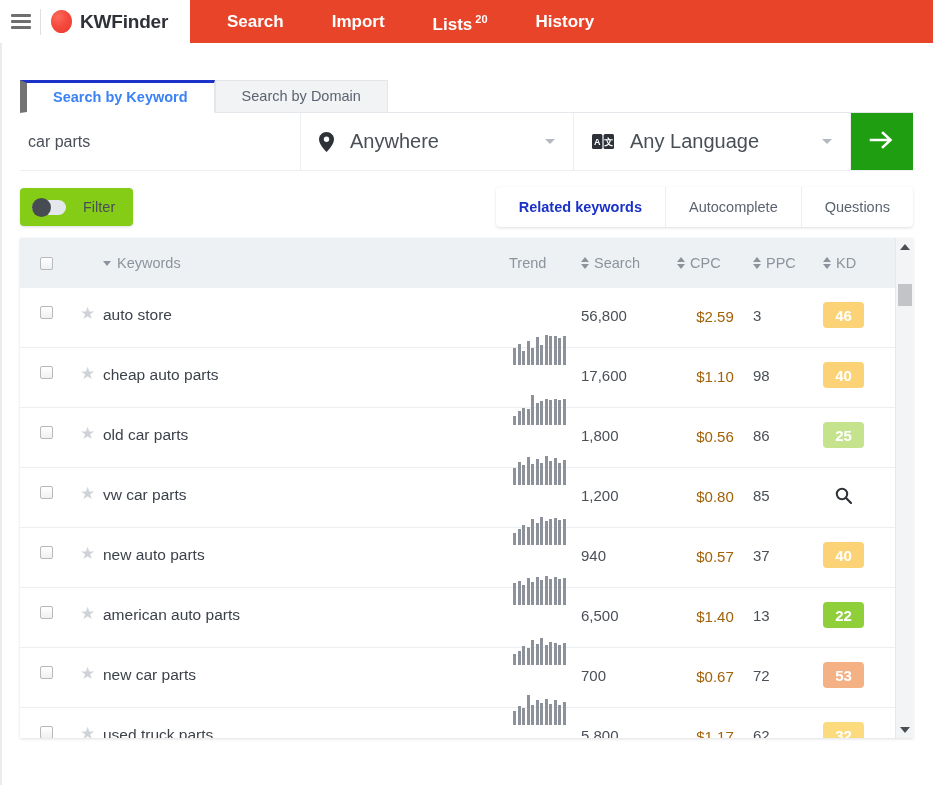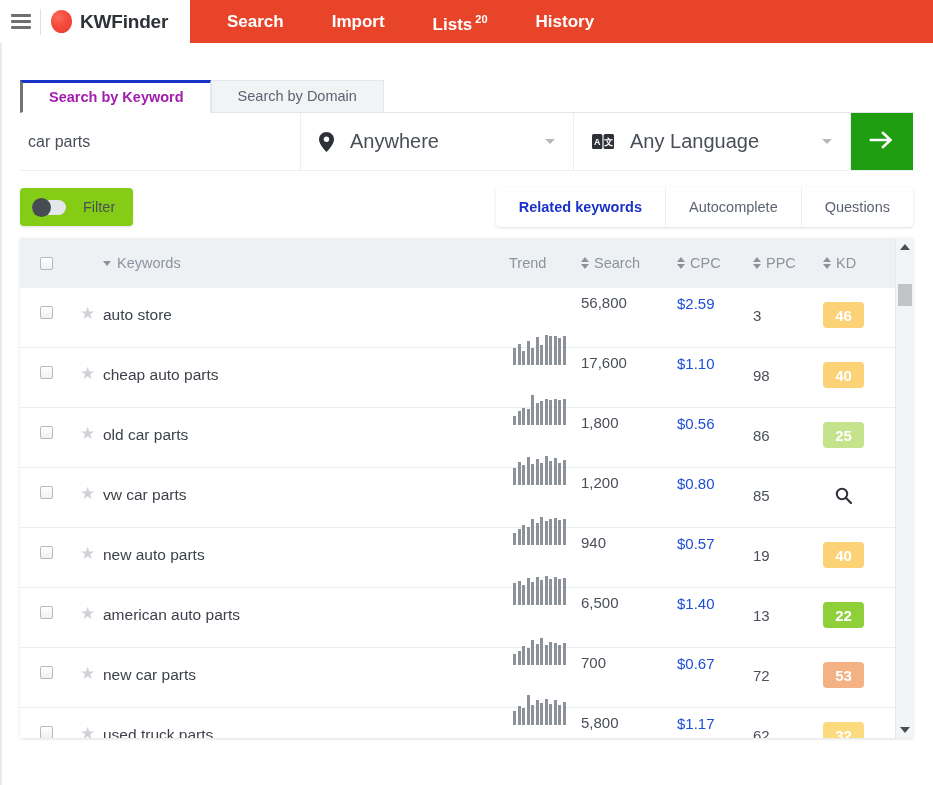--- a/index.html
+++ b/index.html
@@ -107,24 +107,24 @@
   }
   .tab {
     font-size: 14.5px;
     padding: 0 26px;
     line-height: 31px;
     cursor: pointer;
     border: 1px solid transparent;
   }
   .tab-keyword {
     font-weight: bold;
-    color: #a21caf;
+    color: #3b82f6;
     background: #ffffff;
     border-top: 3px solid #1a32c8;
-    border-left: 3px solid #737373;
+    border-left: 7px solid #737373;
     border-right: 1px solid #e3e6ea;
     line-height: 29px;
     position: relative;
     z-index: 2;
     margin-bottom: -1px;
   }
   .tab-domain {
     color: #5c6370;
     background: #f1f3f5;
     border: 1px solid #e3e6ea;
@@ -331,22 +331,22 @@
     display: flex;
     align-items: flex-end;
     gap: 1.5px;
     height: 32px;
   }
   .spark b {
     display: block;
     width: 3px;
     background: #8d9199;
   }
-  .c-search { flex: 0 0 96px; font-size: 15px; color: #4a4f57; padding-top: 6px; }
-  .c-cpc { flex: 0 0 76px; font-size: 15px; color: #1d4ed8; padding-top: 7px; }
+  .c-search { flex: 0 0 96px; font-size: 15px; color: #4a4f57; padding-top: 19px; }
+  .c-cpc { flex: 0 0 76px; font-size: 15px; color: #a16207; padding-top: 20px; text-align: center; }
   .c-ppc { flex: 0 0 70px; font-size: 15px; color: #4a4f57; padding-top: 19px; }
   .c-kd { flex: 0 0 90px; padding-top: 14px; }
   .kd-badge {
     display: inline-flex;
     align-items: center;
     justify-content: center;
     width: 41px;
     height: 26px;
     border-radius: 4px;
     color: #ffffff;
@@ -700,21 +700,21 @@
                 <b style="height:25px"></b>
                 <b style="height:29px"></b>
                 <b style="height:26px"></b>
                 <b style="height:28px"></b>
                 <b style="height:26px"></b>
                 <b style="height:27px"></b>
               </span>
             </div>
             <div class="c-search">940</div>
             <div class="c-cpc">$0.57</div>
-            <div class="c-ppc">19</div>
+            <div class="c-ppc">37</div>
             <div class="c-kd"><span class="kd-badge" style="background:#fcd277">40</span></div>
           </div>
           <div class="row">
             <div class="c-check">
               <span class="chk"></span>
             </div>
             <div class="c-star">
               <span class="star">★</span>
             </div>
             <div class="c-kw">american auto parts</div>

